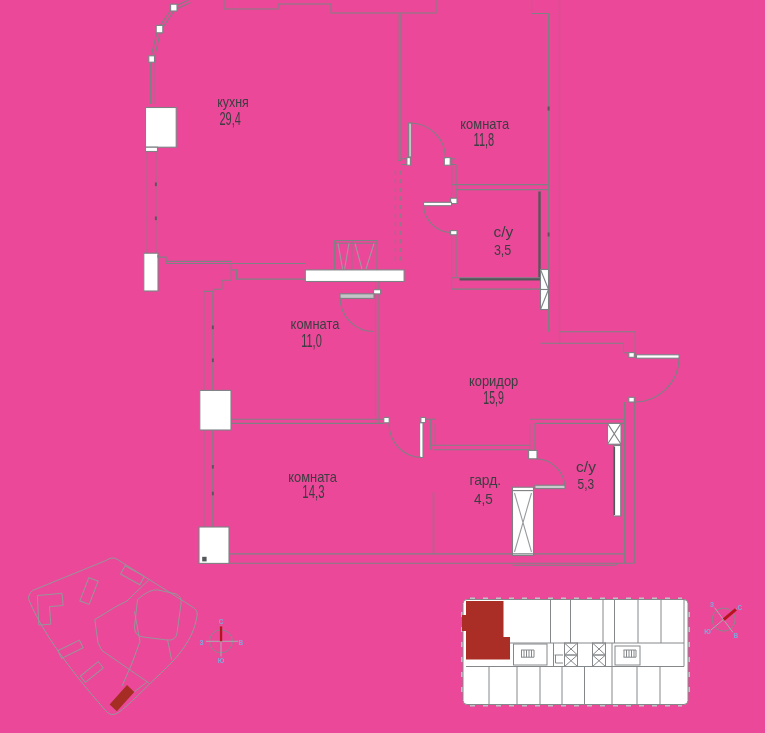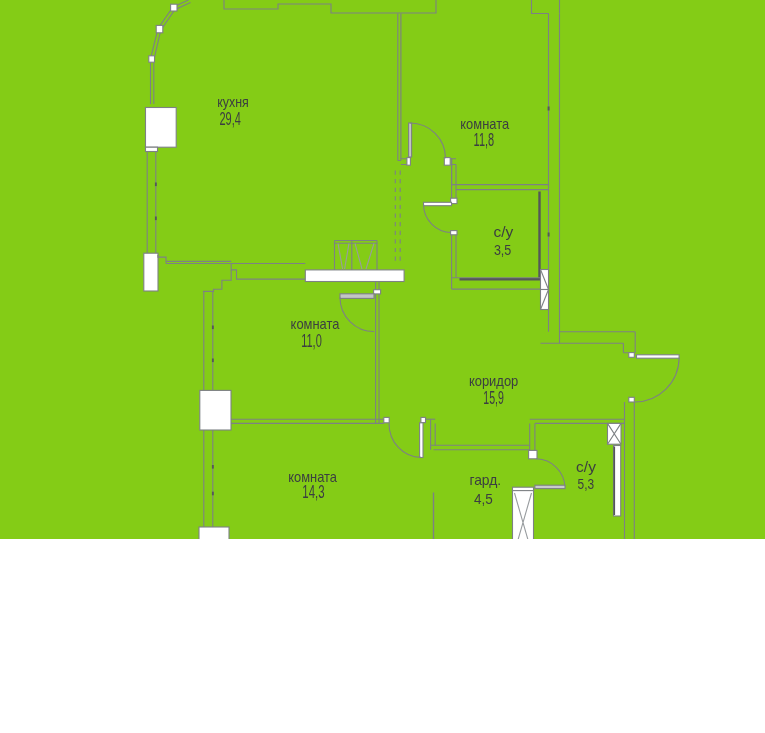--- a/index.html
+++ b/index.html
@@ -1,16 +1,16 @@
 <!DOCTYPE html>
 <html><head>
 <meta charset="utf-8">
 <style>
 html,body{margin:0;padding:0;background:#ffffff;}
-#wrap{width:765px;height:539px;position:relative;background:#84cc16;overflow:hidden;}
+#wrap{width:765px;height:733px;position:relative;background:#ec4899;overflow:hidden;}
 svg{display:block}
 text{font-family:"Liberation Sans",sans-serif;fill:#3b3e41;}
 .rn{font-size:14.4px;letter-spacing:0;}
 .ar{font-size:17.6px;}
 .ar2{font-size:14.6px;}
 .cl{font-size:6.4px;fill:#7da9dc;font-weight:bold;}
 </style>
 </head>
 <body>
 <div id="wrap">

